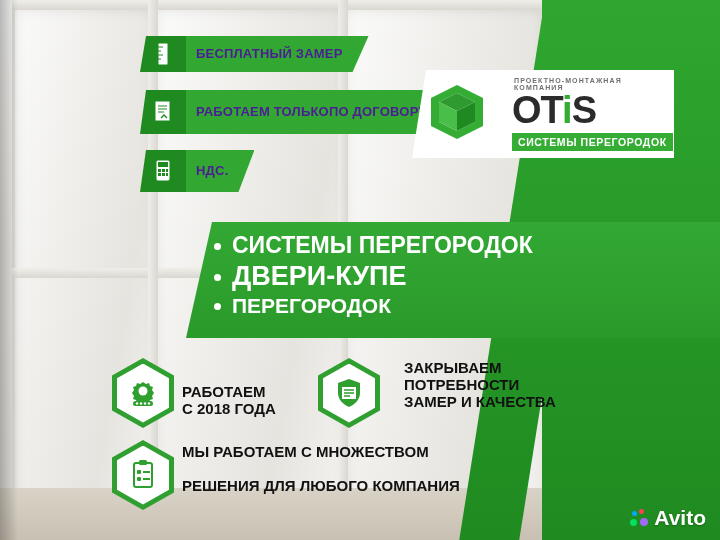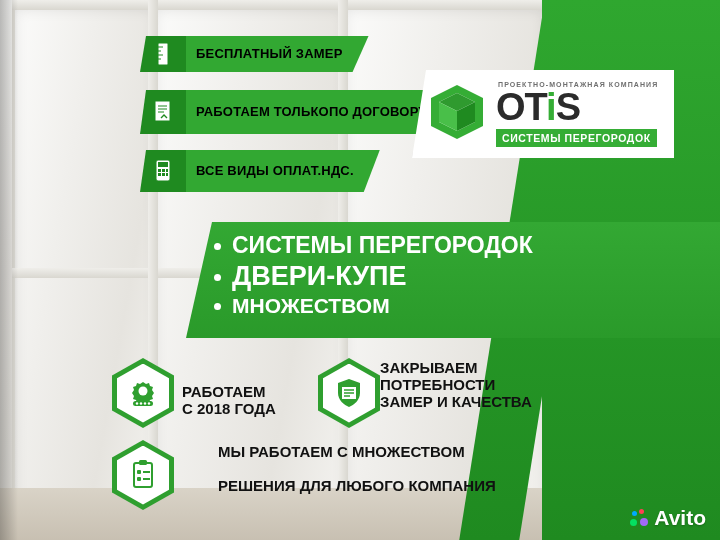--- a/index.html
+++ b/index.html
@@ -56,21 +56,21 @@
     content:"";position:absolute;left:-40px;top:0;width:60px;height:540px;
     background:#2aa02a;transform:skewX(-9deg);
     background:linear-gradient(180deg,#2fa72f,#1f8a20);
   }
 
   
   .ribbon{
     position:absolute;
     display:flex;align-items:center;
     height:36px;
-    color:#000000;
+    color:#4c1d95;
   }
   .ribbon .icobox{
     width:46px;height:36px;
     background:#1f8a20;
     display:flex;align-items:center;justify-content:center;
     flex:0 0 auto;
   }
   .ribbon .txtbox{
     height:36px;
     background:#32a832;
@@ -91,21 +91,21 @@
 
   
   .logocard{
     position:absolute;left:412px;top:70px;width:262px;height:88px;
     background:#ffffff;
     clip-path:polygon(14px 0,100% 0,100% 100%,0 100%);
     box-shadow:0 2px 6px rgba(0,0,0,.18);
     display:flex;align-items:center;
   }
   .logo-mark{margin-left:14px;flex:0 0 auto;}
-  .logo-right{margin-left:8px;}
+  .logo-right{margin-left:24px;}
   .logo-top{
     font-size:7px;letter-spacing:1.1px;color:#6f6f6f;font-weight:bold;
     margin-left:2px;margin-bottom:1px;
   }
   .logo-word{
     font-size:38px;font-weight:bold;letter-spacing:-1px;line-height:.95;
     color:#2b2b2b;
   }
   .logo-word .i{color:#35ad35;}
   .logo-sub{
@@ -151,23 +151,23 @@
     display:flex;align-items:center;justify-content:center;
   }
   .feat-text{
     position:absolute;
     font-weight:bold;color:#111;
     line-height:1.12;
   }
   #hex1{left:112px;top:358px;}
   #feat1{left:182px;top:384px;font-size:15px;}
   #hex2{left:318px;top:358px;}
-  #feat2{left:380px;top:360px;font-size:15px;}
+  #feat2{left:404px;top:360px;font-size:15px;}
   #hex3{left:112px;top:440px;}
-  #feat3{left:182px;top:444px;font-size:15px;margin-left:36px;}
+  #feat3{left:182px;top:444px;font-size:15px;}
 
   
   .avito{
     position:absolute;right:14px;bottom:10px;
     display:flex;align-items:center;gap:5px;
     color:#ffffff;font-weight:bold;font-size:21px;
     text-shadow:0 1px 2px rgba(0,0,0,.25);
   }
   .avito .dots{position:relative;width:19px;height:19px;}
   .avito .d{position:absolute;border-radius:50%;}
@@ -239,21 +239,20 @@
           <rect x="6" y="11" width="3" height="3"></rect>
             <rect x="10" y="11" width="3" height="3"></rect>
             <rect x="14" y="11" width="2" height="3"></rect>
           <rect x="6" y="15" width="3" height="3"></rect>
             <rect x="10" y="15" width="3" height="3"></rect>
             <rect x="14" y="15" width="2" height="3"></rect>
         </g>
       </svg>
     </div>
     <div class="txtbox">
-        <span>ВСЕ ВИДЫ ОПЛАТ.</span>
         <br>
         <span>НДС.</span>
       </div>
   </div>
 
   <div class="logocard">
     <div class="logo-mark">
       <svg width="62" height="62" viewBox="0 0 62 62">
         <polygon points="31,4 57,17 57,45 31,58 5,45 5,17" fill="#35ad35"></polygon>
         <polygon points="31,12 49,21 49,41 31,50 13,41 13,21" fill="#ffffff"></polygon>
@@ -266,21 +265,21 @@
       <div class="logo-top">ПРОЕКТНО-МОНТАЖНАЯ КОМПАНИЯ</div>
       <div class="logo-word"><span>OT</span><span class="i">i</span><span>S</span></div>
       <div class="logo-sub">СИСТЕМЫ ПЕРЕГОРОДОК</div>
     </div>
   </div>
 
   <div class="band">
     <ul>
       <li class="l1">СИСТЕМЫ ПЕРЕГОРОДОК</li>
       <li class="l2">ДВЕРИ-КУПЕ</li>
-      <li class="l3">МНОЖЕСТВОМ</li>
+      <li class="l3">ПЕРЕГОРОДОК</li>
     </ul>
   </div>
 
   <div class="hex" id="hex1">
     <div class="inner">
       <svg width="34" height="34" viewBox="0 0 34 34">
         <g fill="#2f9f2f">
           <path d="M17 6 l3 2 3-1 1 3 3 1 -1 3 2 3 -2 3 1 3 -3 1 -1 3 -3 -1 -3 2 -3 -2 -3 1 -1 -3 -3 -1 1 -3 -2 -3 2 -3 -1 -3 3 -1 1 -3 3 1z"></path>
         </g>
         <circle cx="17" cy="15" r="4.5" fill="#ffffff"></circle>

